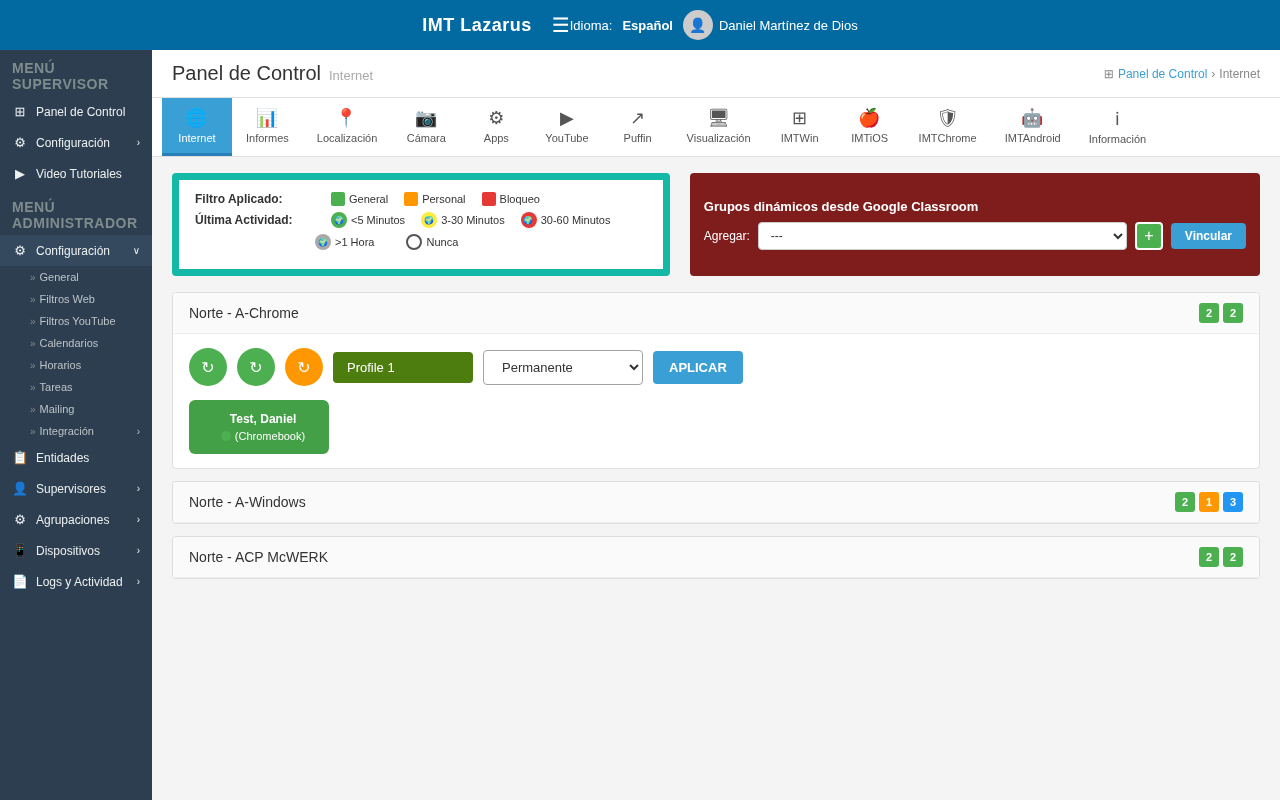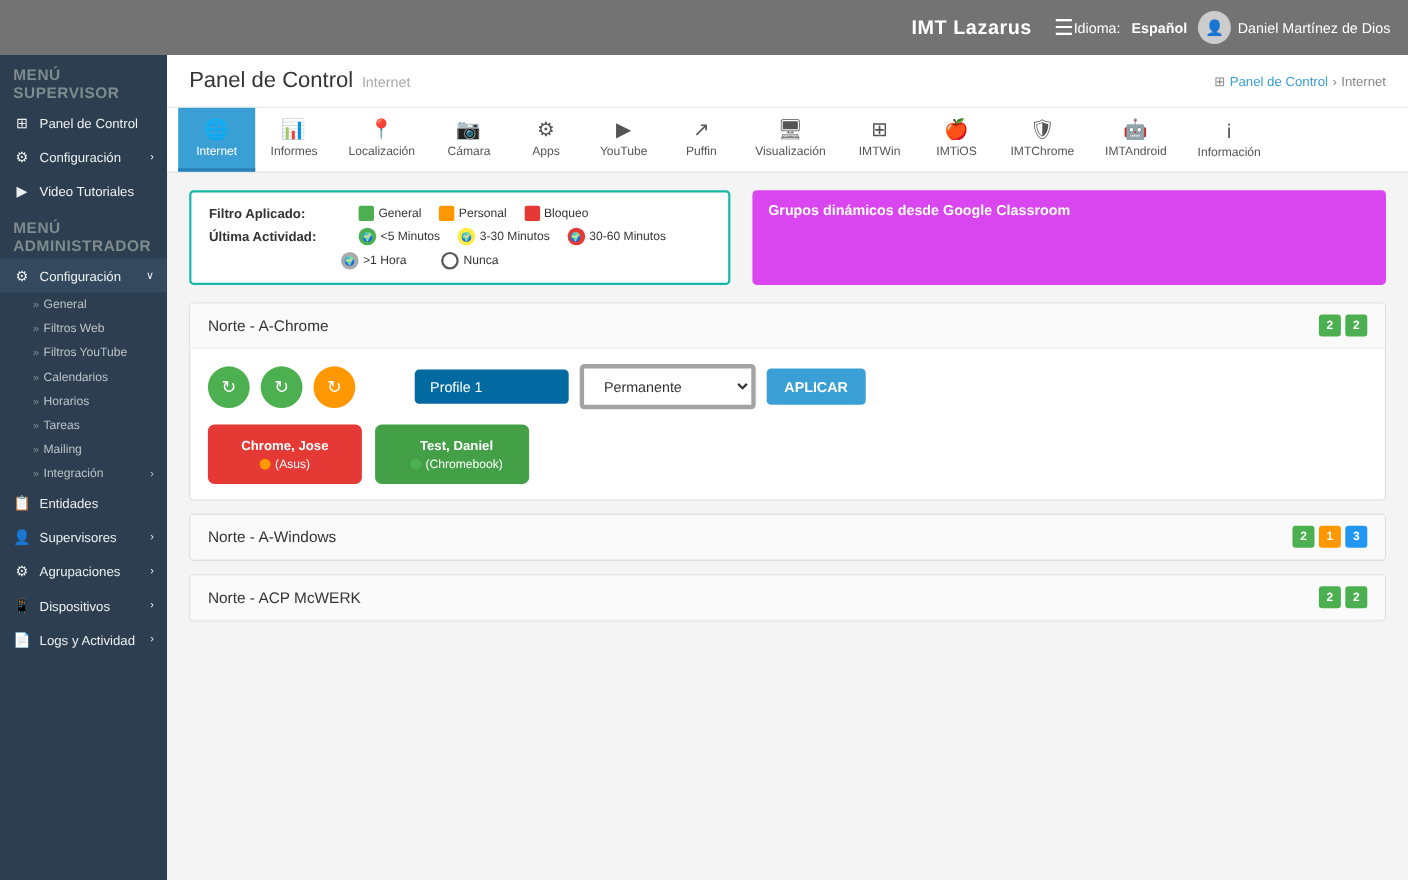--- a/index.html
+++ b/index.html
@@ -1,24 +1,24 @@
 <!DOCTYPE html>
 <html><head>
   <meta charset="utf-8">
   <style>
     * { box-sizing: border-box; margin: 0; padding: 0; }
     body { font-family: 'Segoe UI', Arial, sans-serif; font-size: 13px; background: #f4f4f4; display: flex; flex-direction: column; height: 800px; overflow: hidden; }
 
     
     .top-navbar {
-      background: #737373;
+      background: #0369a1;
       height: 50px;
       display: flex;
       align-items: center;
-      justify-content: flex-end;
+      justify-content: center;
       padding: 0 16px;
       color: white;
       flex-shrink: 0;
     }
     .top-navbar-left { display: flex; align-items: center; gap: 20px; }
     .top-navbar-brand { font-size: 18px; font-weight: bold; letter-spacing: 0.5px; }
     .top-navbar-menu-icon { font-size: 20px; cursor: pointer; }
     .top-navbar-right { display: flex; align-items: center; gap: 10px; font-size: 13px; }
     .top-navbar-user { display: flex; align-items: center; gap: 6px; }
     .top-navbar-avatar {
@@ -114,21 +114,21 @@
     .panel-content { padding: 16px 20px; }
 
     
     .filter-row {
       display: flex;
       gap: 20px;
       margin-bottom: 16px;
     }
     .filter-box {
       background: white;
-      border: 2px solid #14b8a6;
+      border: 7px solid #14b8a6;
       border-radius: 4px;
       padding: 12px 16px;
       flex: 1;
     }
     .filter-line { display: flex; align-items: center; gap: 16px; margin-bottom: 6px; }
     .filter-line:last-child { margin-bottom: 0; }
     .filter-label { font-weight: bold; color: #333; min-width: 120px; font-size: 12px; }
     .filter-badge {
       display: flex; align-items: center; gap: 4px; font-size: 11px; color: #333;
     }
@@ -136,23 +136,23 @@
       width: 14px; height: 14px; border-radius: 2px; flex-shrink: 0;
     }
     .badge-circle {
       width: 16px; height: 16px; border-radius: 50%; flex-shrink: 0;
       display: flex; align-items: center; justify-content: center;
       font-size: 8px; color: white;
     }
 
     
     .classroom-box {
-      background: #d946ef;
-      border-radius: 4px;
-      padding: 10px 14px;
+      background: #7f1d1d;
+      border-radius: 4px;
+      padding: 26px 14px;
       flex: 1.2;
       color: white;
     }
     .classroom-box-title { font-size: 13px; font-weight: bold; margin-bottom: 8px; }
     .classroom-row { display: flex; align-items: center; gap: 8px; }
     .classroom-label { font-size: 12px; }
     .classroom-select {
       flex: 1;
       padding: 5px 8px;
       border: 1px solid #ccc;
@@ -225,36 +225,35 @@
       border: none;
       cursor: pointer;
       display: flex; align-items: center; justify-content: center;
       font-size: 16px;
       color: white;
     }
     .action-btn-circle.green { background: #4caf50; }
     .action-btn-circle.orange { background: #ff9800; }
 
     .profile-select {
-      background: #0369a1;
+      background: #4d7c0f;
       color: white;
       border: none;
       padding: 8px 14px;
       border-radius: 4px;
       font-size: 13px;
       cursor: pointer;
       min-width: 140px;
       appearance: none;
-      margin-left: 44px;
       -webkit-appearance: none;
     }
     .permanente-select {
       background: white;
       color: #333;
-      border: 4px solid #a3a3a3;
+      border: 1px solid #a3a3a3;
       padding: 8px 14px;
       border-radius: 4px;
       font-size: 13px;
       cursor: pointer;
       min-width: 160px;
     }
     .aplicar-btn {
       background: #3a9fd5;
       color: white;
       border: none;
@@ -501,20 +500,28 @@
             </div>
             <div class="filter-badge">
               <div class="badge-circle" style="background:white; border: 2px solid #555; color:#555;"></div>
               <span>Nunca</span>
             </div>
           </div>
         </div>
 
         <div class="classroom-box">
           <div class="classroom-box-title">Grupos dinámicos desde Google Classroom</div>
+          <div class="classroom-row">
+            <span class="classroom-label">Agregar:</span>
+            <select class="classroom-select">
+              <option>---</option>
+            </select>
+            <button class="classroom-add-btn">+</button>
+            <button class="classroom-vincular-btn">Vincular</button>
+          </div>
         </div>
       </div>
 
       <div class="group-section">
         <div class="group-header">
           <span class="group-title">Norte - A-Chrome</span>
           <div class="group-badges">
             <div class="num-badge green">2</div>
             <div class="num-badge green">2</div>
           </div>
@@ -526,27 +533,20 @@
             <button class="action-btn-circle orange">↻</button>
             <select class="profile-select">
               <option>Profile 1</option>
             </select>
             <select class="permanente-select">
               <option>Permanente</option>
             </select>
             <button class="aplicar-btn">APLICAR</button>
           </div>
           <div class="students-row">
-            <div class="student-card red">
-              <div>Chrome, Jose</div>
-              <div class="student-device">
-                <div class="student-device-dot orange"></div>
-                <span>(Asus)</span>
-              </div>
-            </div>
             <div class="student-card green">
               <div>Test, Daniel</div>
               <div class="student-device">
                 <div class="student-device-dot green"></div>
                 <span>(Chromebook)</span>
               </div>
             </div>
           </div>
         </div>
       </div>

